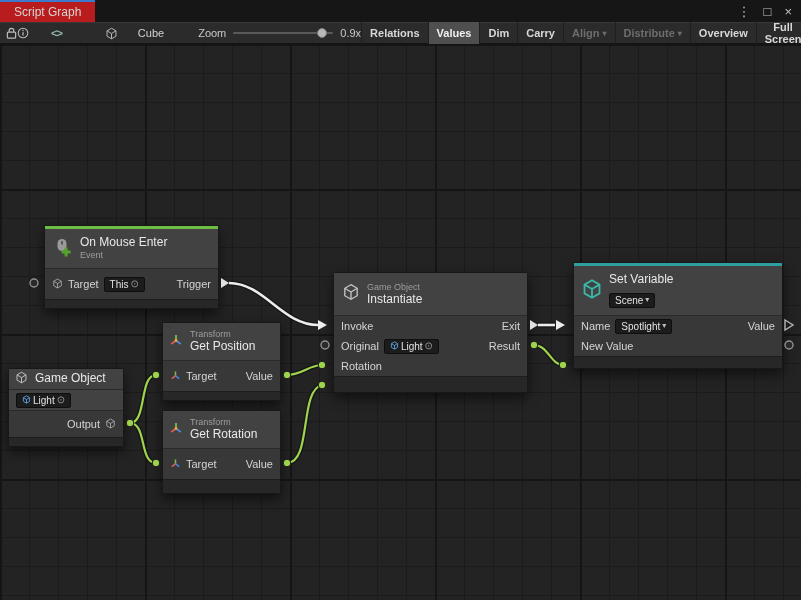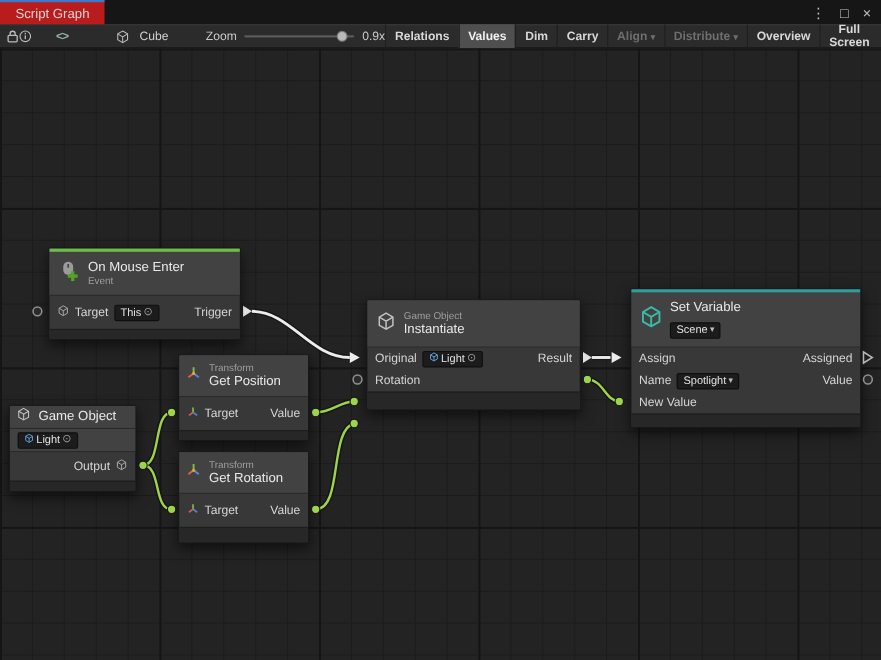--- a/index.html
+++ b/index.html
@@ -12,21 +12,21 @@
          display:flex; align-items:center; font-size:12px; color:#d6d6d6; cursor:default; }
   .titlebar-right { margin-left:auto; display:flex; align-items:center; gap:13px; padding-right:9px;
                     color:#c2c2c2; font-size:13px; height:22px; }
   .titlebar-right span { cursor:default; line-height:1; }
 
   
   .toolbar { height:22px; background:#2b2b2b; border-top:1px solid #383838; border-bottom:1px solid #141414;
              display:flex; align-items:center; font-size:11px; color:#d2d2d2; padding:0 6px; }
   .tb-icon { display:flex; align-items:center; justify-content:center; width:20px; height:20px; }
   .code-glyph { color:#8fb6ad; font-size:11px; letter-spacing:-1px; font-weight:bold; margin-left:22px; }
-  .target-wrap { display:flex; align-items:center; gap:5px; margin-left:40px; }
+  .target-wrap { display:flex; align-items:center; gap:16px; margin-left:40px; }
   .zoom-wrap { display:flex; align-items:center; gap:7px; margin-left:34px; color:#c9c9c9; }
   .slider { position:relative; width:100px; height:14px; }
   .slider-track { position:absolute; top:6px; left:0; right:0; height:2px; background:#5a5a5a; border-radius:1px; }
   .slider-handle { position:absolute; top:2px; left:84px; width:10px; height:10px; border-radius:50%;
                    background:#b9b9b9; border:1px solid #777; }
   .tb-buttons { margin-left:auto; display:flex; align-items:stretch; height:22px; }
   .tb-btn { background:transparent; border:none; border-left:1px solid #1f1f1f; color:#d8d8d8;
             font-size:11px; font-family:inherit; padding:0 8px; display:flex; align-items:center; gap:3px; cursor:default;font-weight:bold; }
   .tb-btn.active { background:#4f4f4f; color:#f0f0f0; }
   .tb-btn.disabled { color:#6e6e6e;justify-content:space-between; }
@@ -167,20 +167,24 @@
             <path d="M8 1.5 13.5 4.7v6.6L8 14.5 2.5 11.3V4.7Z" fill="none" stroke="#c2c2c2" stroke-width="1.2"></path>
             <path d="M2.5 4.7 8 8l5.5-3.3M8 8v6.5" fill="none" stroke="#c2c2c2" stroke-width="1.2"></path>
           </svg>
       </span>
       <div>
         <div class="ncat">Game Object</div>
         <div class="ntitle">Instantiate</div>
       </div>
     </div>
     <div class="nrow" style="height:20px">
+      <span>Invoke</span>
+      <span class="grow">Exit</span>
+    </div>
+    <div class="nrow" style="height:20px">
       <span>Original</span>
       <span class="chip">
         <span>
           <svg width="9" height="9" viewBox="0 0 16 16">
               <path d="M8 1.5 13.5 4.7v6.6L8 14.5 2.5 11.3V4.7Z" fill="none" stroke="#5f9fdd" stroke-width="1.6"></path>
               <path d="M2.5 4.7 8 8l5.5-3.3M8 8v6.5" fill="none" stroke="#5f9fdd" stroke-width="1.6"></path>
             </svg>
         </span>
         <span>Light</span>
         <span class="picker">⊙</span>
@@ -296,24 +300,20 @@
       </span>
       <div>
         <div class="ntitle">Set Variable</div>
         <div style="margin-top:3px">
           <span class="chip">
             <span>Scene</span>
             <span class="dd-arrow">▾</span>
           </span>
         </div>
       </div>
-    </div>
-    <div class="nrow" style="height:20px">
-      <span>Assign</span>
-      <span class="grow">Assigned</span>
     </div>
     <div class="nrow" style="height:20px">
       <span>Name</span>
       <span class="chip">
         <span>Spotlight</span>
         <span class="dd-arrow">▾</span>
       </span>
       <span class="grow">Value</span>
     </div>
     <div class="nrow" style="height:20px">

